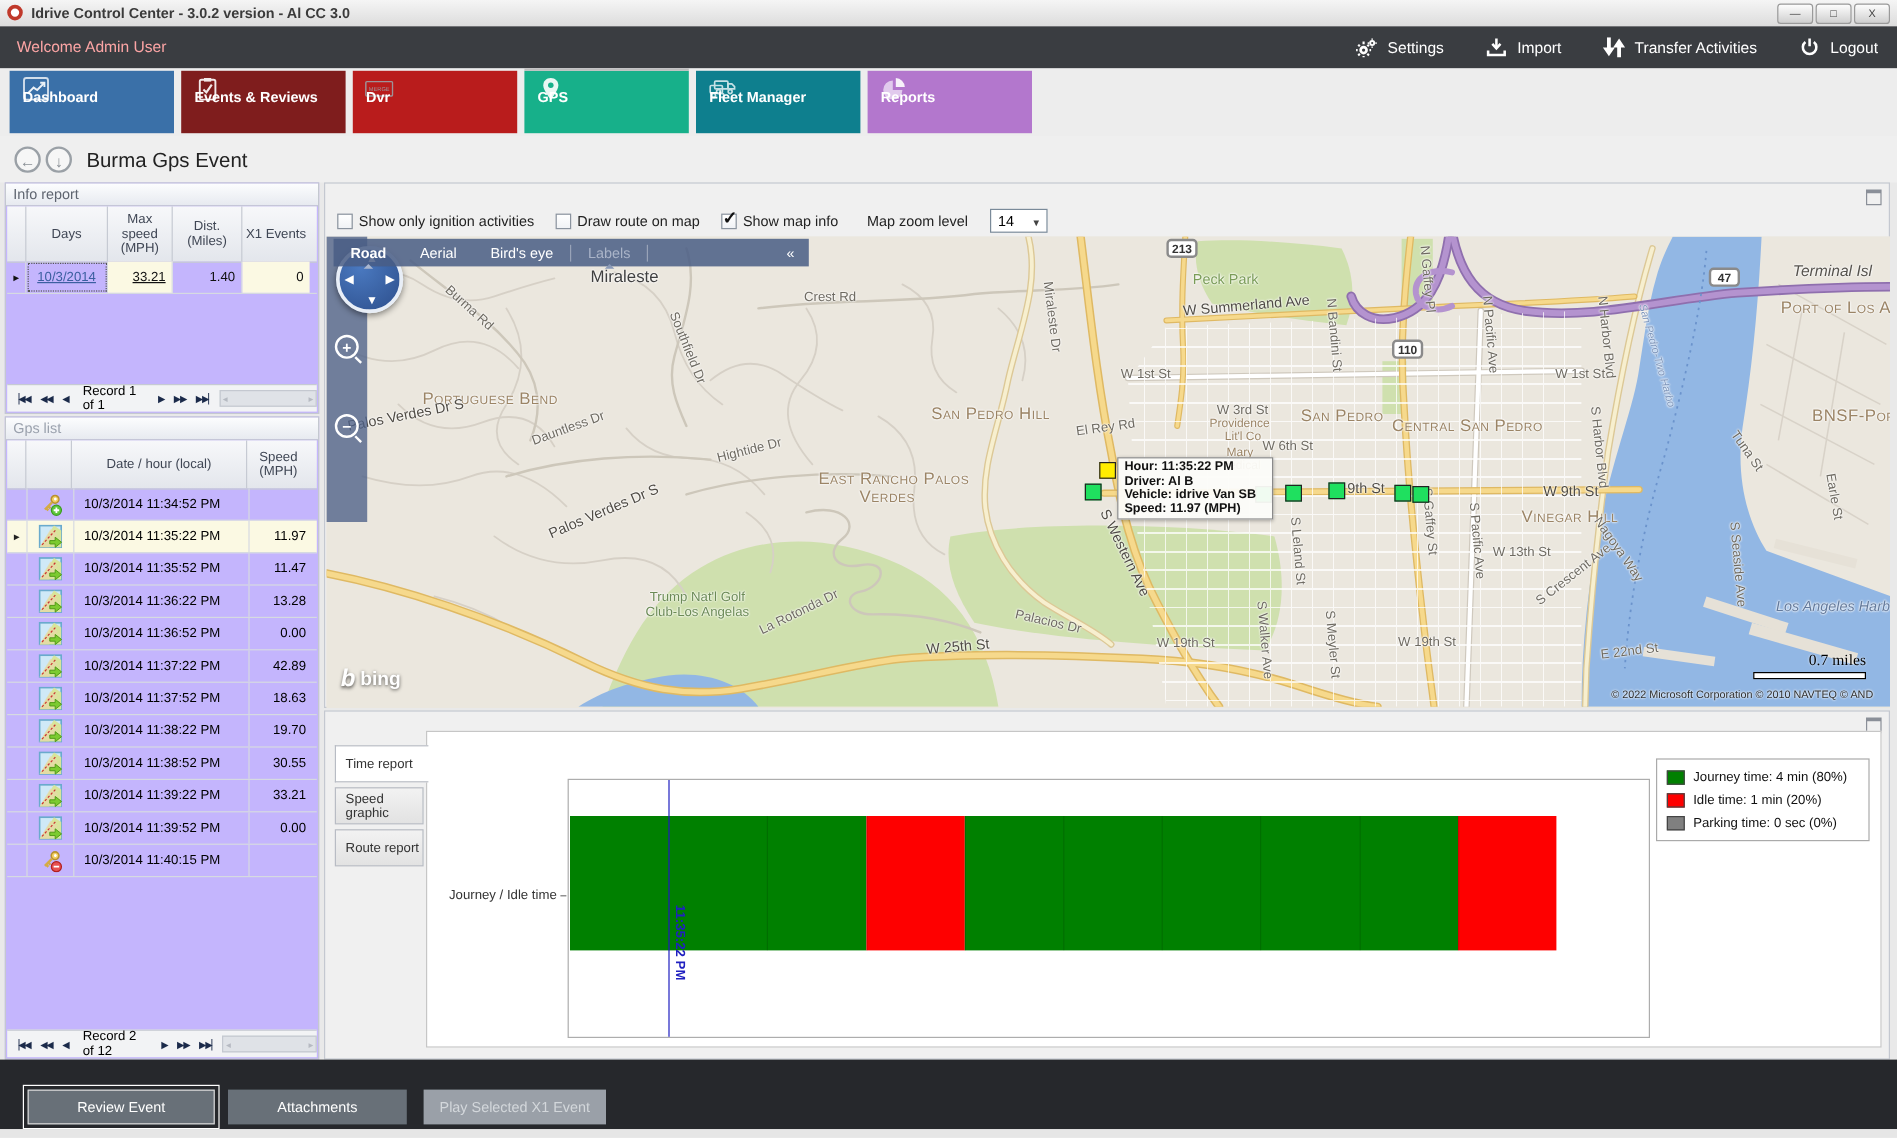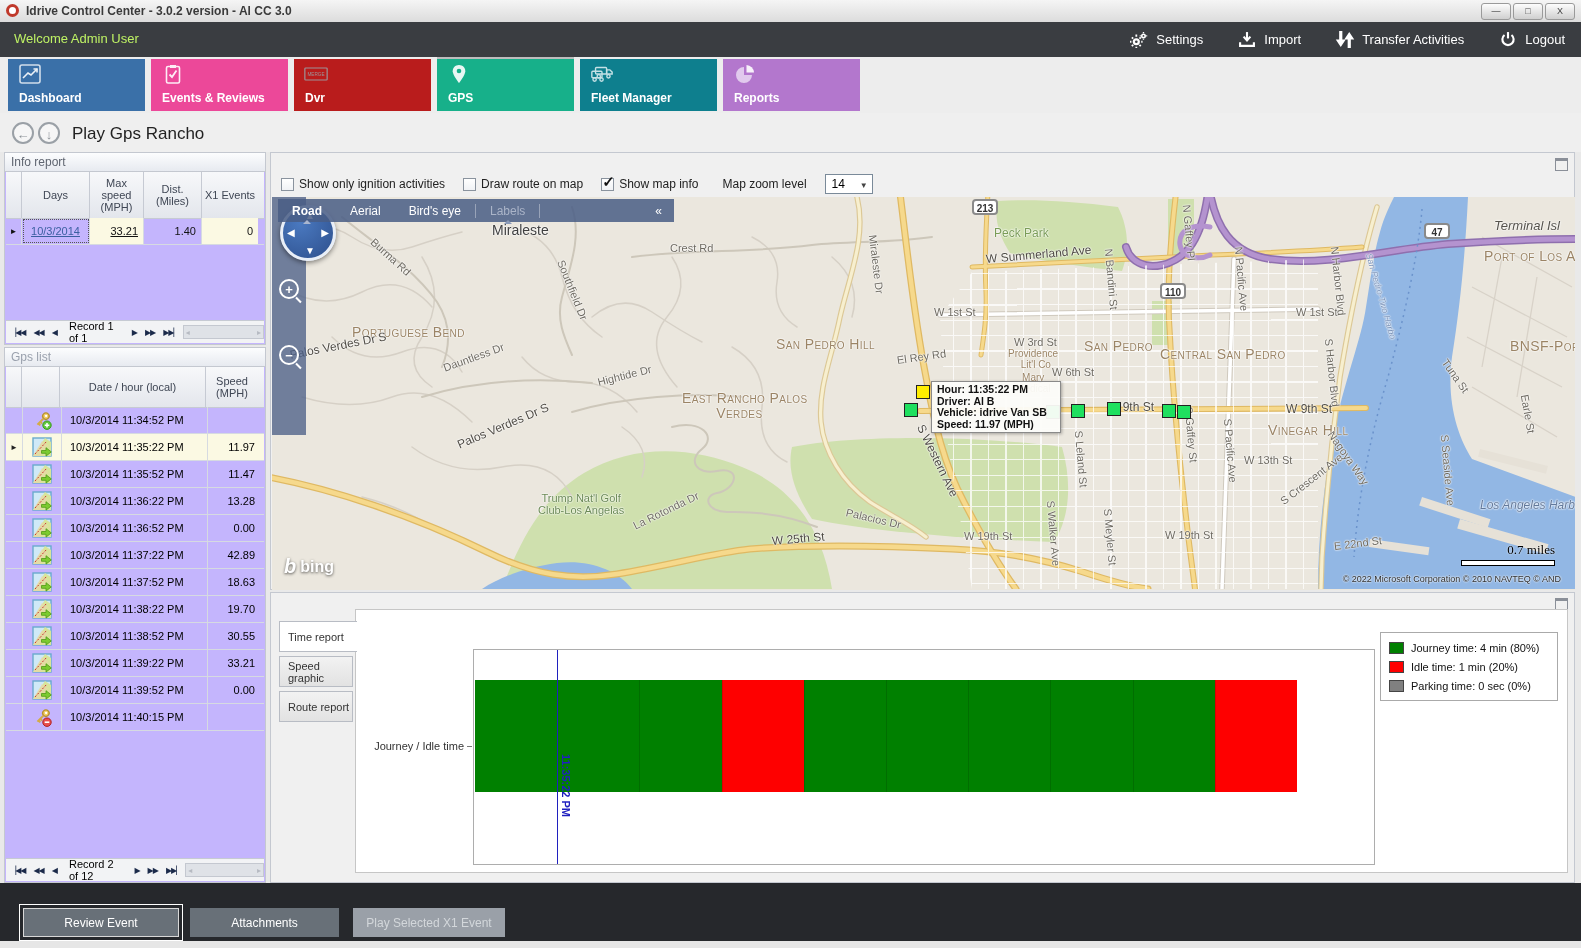--- a/index.html
+++ b/index.html
@@ -9,33 +9,33 @@
   
   #titlebar{position:absolute;left:0;top:0;width:1581px;height:22px;
     background:linear-gradient(#f5f5f5,#dcdcdc);border-bottom:1px solid #b8b8b8;}
   #appicon{position:absolute;left:6px;top:4px;width:13px;height:13px;border-radius:50%;
     border:3px solid #c0392b;background:#fff;box-sizing:border-box;}
   #apptitle{position:absolute;left:26px;top:4px;font-size:12px;font-weight:bold;color:#3a3a3a;}
   .winbtn{position:absolute;top:3px;width:28px;height:15px;border:1px solid #9a9a9a;border-radius:3px;
     background:linear-gradient(#fdfdfd,#cfcfcf);font-size:9px;color:#444;text-align:center;line-height:14px;}
   
   #appheader{position:absolute;left:0;top:22px;width:1581px;height:35px;background:#3a3d41;}
-  #welcome{position:absolute;left:14px;top:9px;color:#bef264;font-size:13px;}
+  #welcome{position:absolute;left:14px;top:9px;color:#fca5a5;font-size:13px;}
   #hactions{position:absolute;right:16px;top:0;height:35px;display:flex;align-items:center;gap:34px;}
   .hact{display:flex;align-items:center;gap:7px;color:#fff;font-size:13px;cursor:pointer;}
   .hicon{width:20px;height:17px;display:inline-block;}
   .hicon svg{width:100%;height:100%;}
   
   #navarea{position:absolute;left:0;top:57px;width:1581px;height:56px;background:#ededed;}
   #navtabs{position:absolute;left:8px;top:2px;display:flex;gap:6px;}
   .tile{position:relative;width:137px;height:52px;color:#fff;}
   .tile.sel::before{content:"";position:absolute;left:0;right:0;top:-2px;height:2px;background:#bdbdbd;}
   .ticon{position:absolute;left:10px;top:5px;width:24px;height:20px;opacity:.9;}
   .ticon svg{width:100%;height:100%;}
-  .tlabel{position:absolute;left:11px;bottom:6px;font-size:12px;font-weight:bold;text-align:center;}
+  .tlabel{position:absolute;left:11px;bottom:23px;font-size:12px;font-weight:bold;text-align:center;}
   
   #subheader{position:absolute;left:0;top:113px;width:1581px;height:39px;background:#efefef;}
   .circbtn{position:absolute;top:9px;width:22px;height:22px;border-radius:50%;border:2px solid #9aa0a6;
     color:#8b9197;font-size:13px;text-align:center;line-height:21px;background:#f6f6f6;box-sizing:border-box;}
   #pagetitle{position:absolute;left:72px;top:11px;font-size:17px;color:#222;}
   
   .panel{position:absolute;background:#c4b5fd;border:1px solid #c4c8d0;box-sizing:border-box;}
   .phead{position:absolute;left:0;top:0;right:0;height:19px;
     background:linear-gradient(#fcfdfe,#e7eaf0);border-bottom:1px solid #c4c8d0;
     font-size:12px;color:#5f6570;padding:2px 0 0 6px;box-sizing:border-box;}
@@ -219,21 +219,21 @@
 <div id="navarea">
   <div id="navtabs">
       <div class="tile" style="background: rgb(58, 112, 168);">
         <span class="ticon"><svg viewBox="0 0 22 20">
             <rect x="1" y="1" width="20" height="18" rx="2" fill="none" stroke="#fff" stroke-width="1.6" opacity=".85"></rect>
             <polyline points="4,14 9,9 12,11 18,5" fill="none" stroke="#fff" stroke-width="1.6"></polyline>
             <polyline points="14.5,5 18,5 18,8.5" fill="none" stroke="#fff" stroke-width="1.6"></polyline>
           </svg></span>
         <div class="tlabel">Dashboard</div>
       </div>
-      <div class="tile" style="background: #ec4899;">
+      <div class="tile" style="background: #7f1d1d;">
         <span class="ticon"><svg viewBox="0 0 20 20">
             <rect x="3.5" y="2.5" width="13" height="16.5" rx="1.5" fill="none" stroke="#fff" stroke-width="1.6"></rect>
             <rect x="7" y="1" width="6" height="3" fill="#fff"></rect>
             <polyline points="6.5,10.5 9,13 13.5,6.5" fill="none" stroke="#fff" stroke-width="1.8"></polyline>
           </svg></span>
         <div class="tlabel">Events &amp; Reviews</div>
       </div>
       <div class="tile" style="background: #b91c1c;">
         <span class="ticon"><svg viewBox="0 0 28 16">
             <rect x="1" y="1" width="26" height="14" rx="1" fill="none" stroke="#9aa0a6" stroke-width="1.4"></rect>
@@ -268,21 +268,21 @@
             <path d="M11.5 8.5 L11.5 1 A8 8 0 0 1 19 8.5 Z" fill="#fff"></path>
           </svg></span>
         <div class="tlabel">Reports</div>
       </div>
     </div>
 </div>
 
 <div id="subheader">
   <div class="circbtn" style="left:12px">←</div>
   <div class="circbtn" style="left:38px">↓</div>
-  <div id="pagetitle">Play Gps Rancho</div>
+  <div id="pagetitle">Burma Gps Event</div>
 </div>
 
 <div class="panel" style="left:4px;top:152px;width:262px;height:193px;">
   <div class="phead">Info report</div>
   <div class="thead" style="left:1px;top:19px;width:258px;height:46px;">
     <div class="thc" style="width:16px"></div>
     <div class="thc" style="width:68px">Days</div>
     <div class="thc" style="width:54px">Max speed (MPH)</div>
     <div class="thc" style="width:58px">Dist. (Miles)</div>
     <div class="thc" style="width:56px;border-right:none">X1 Events</div>

